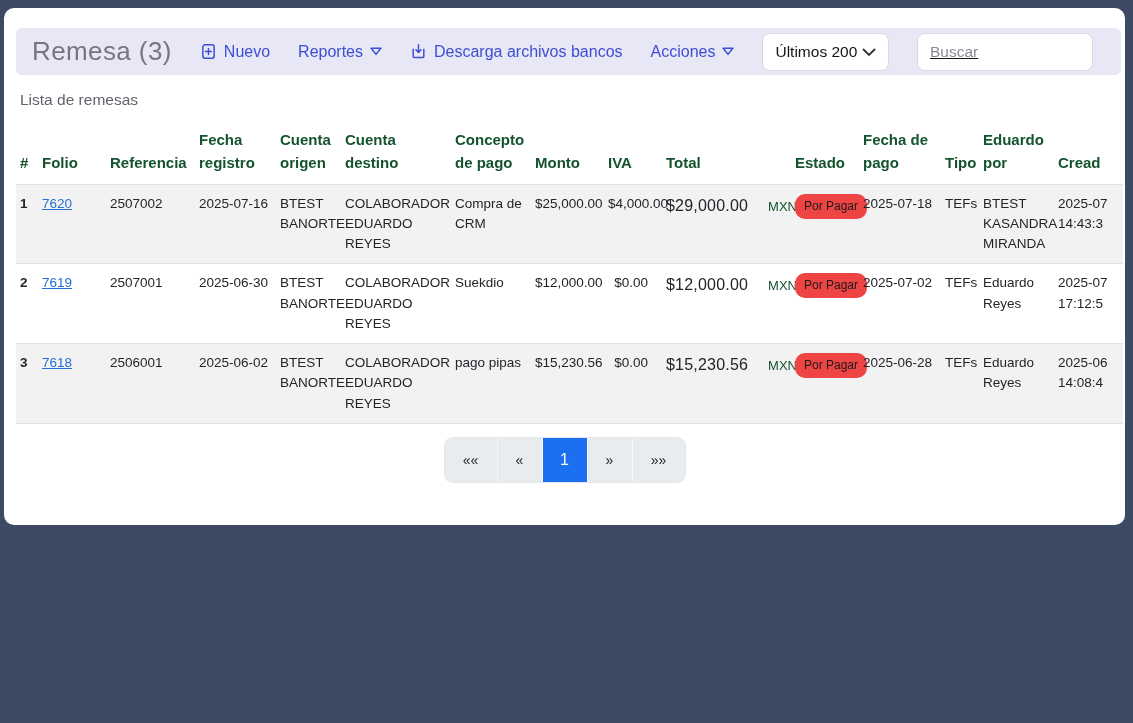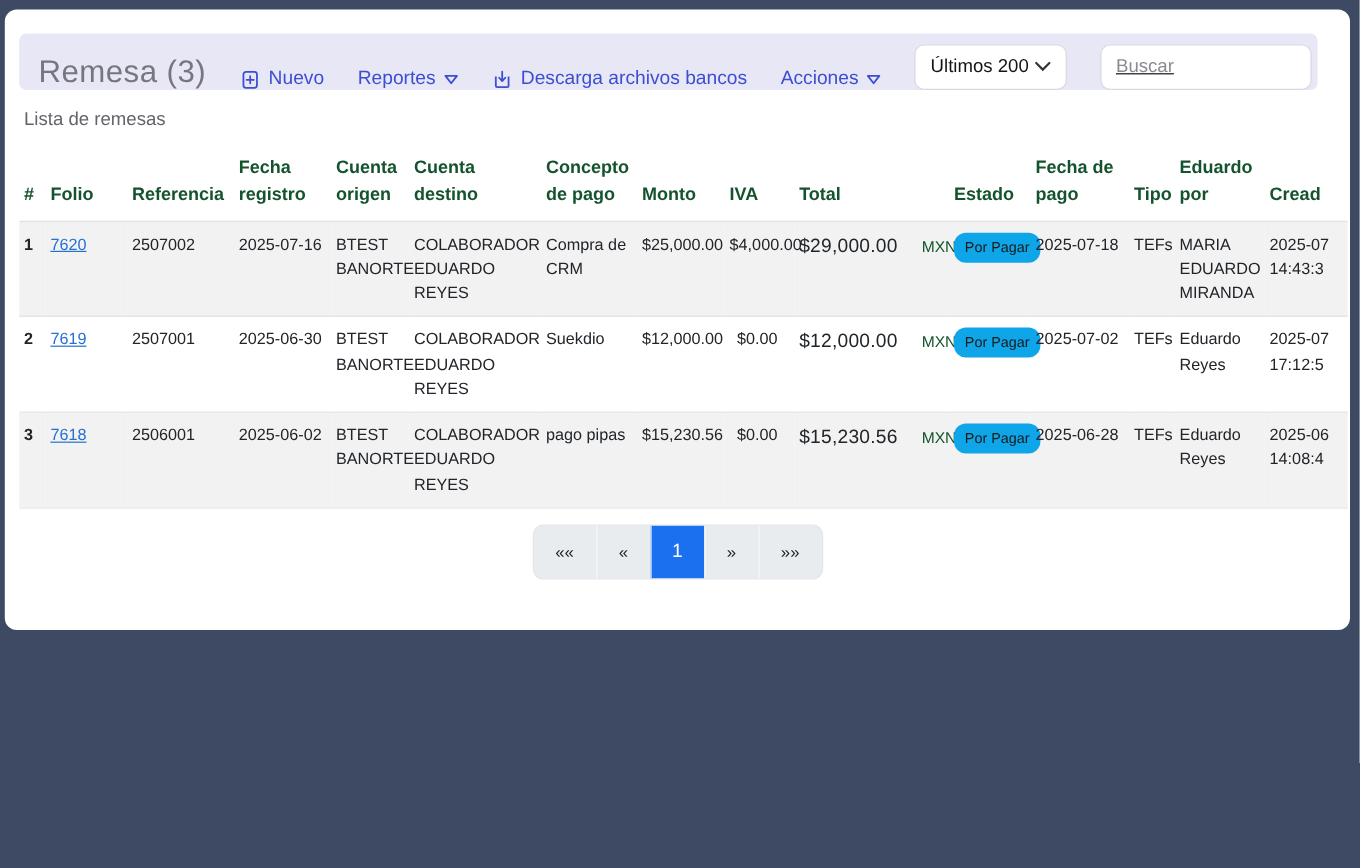--- a/index.html
+++ b/index.html
@@ -11,21 +11,21 @@
     position:relative;
   }
   .card{
     position:absolute;left:4px;top:8px;width:1121px;height:517px;
     background:#ffffff;border-radius:10px;overflow:hidden;
   }
   
   .toolbar{
     margin:20px 0 0 12px;width:1061px;height:47px;
     background:#e7e7f6;border-radius:6px;
-    display:flex;align-items:flex-end;padding:0 5px 0 16px;gap:28px;
+    display:flex;align-items:center;padding:0 28px 0 16px;gap:28px;
   }
   .page-title{
     font-size:26px;color:#77767e;letter-spacing:.4px;white-space:nowrap;
   }
   .tool-link{
     color:#3d4ed2;font-size:16px;display:flex;align-items:center;gap:7px;
     white-space:nowrap;cursor:pointer;
   }
   .tool-link svg{display:block;}
   .limit-select{
@@ -55,21 +55,21 @@
     border-top:1px solid #dee2e6;
   }
   tr.striped td{background:#f2f2f2;}
   tbody tr:last-child td{border-bottom:1px solid #dee2e6;}
   .cell-num{font-weight:bold;}
   .folio-link{color:#2570d4;text-decoration:underline;cursor:pointer;}
   td.money{text-align:right;padding-right:14px;}
   .total-amount{font-size:16px;letter-spacing:.2px;}
   .currency{color:#14532d;font-size:13px;margin-left:20px;}
   .badge{
-    display:inline-block;background:#0ea5e9;color:#1b1b1b;
+    display:inline-block;background:#ef4444;color:#1b1b1b;
     font-size:12px;padding:3px 9px 4px;border-radius:10px;white-space:nowrap;
   }
   .creado-cell div{white-space:nowrap;}
   
   .pagination{display:flex;justify-content:center;margin-top:14px;}
   .page-group{
     display:flex;border-radius:8px;overflow:hidden;background:#e9ecef;
     box-shadow:0 0 0 1px #e2e6ea;
   }
   .page-btn{
@@ -187,21 +187,21 @@
           <td>2025-07-16</td>
           <td>BTEST BANORTE</td>
           <td>COLABORADOR EDUARDO REYES</td>
           <td>Compra de CRM</td>
           <td class="money">$25,000.00</td>
           <td class="money">$4,000.00</td>
           <td><span class="total-amount">$29,000.00</span><span class="currency">MXN</span></td>
           <td><span class="badge">Por Pagar</span></td>
           <td>2025-07-18</td>
           <td>TEFs</td>
-          <td>MARIA EDUARDO MIRANDA</td>
+          <td>BTEST KASANDRA MIRANDA</td>
           <td class="creado-cell">
             <div>2025-07</div>
             <div>14:43:3</div>
           </td>
         </tr>
         <tr>
           <td class="cell-num">2</td>
           <td><a class="folio-link">7619</a></td>
           <td>2507001</td>
           <td>2025-06-30</td>

